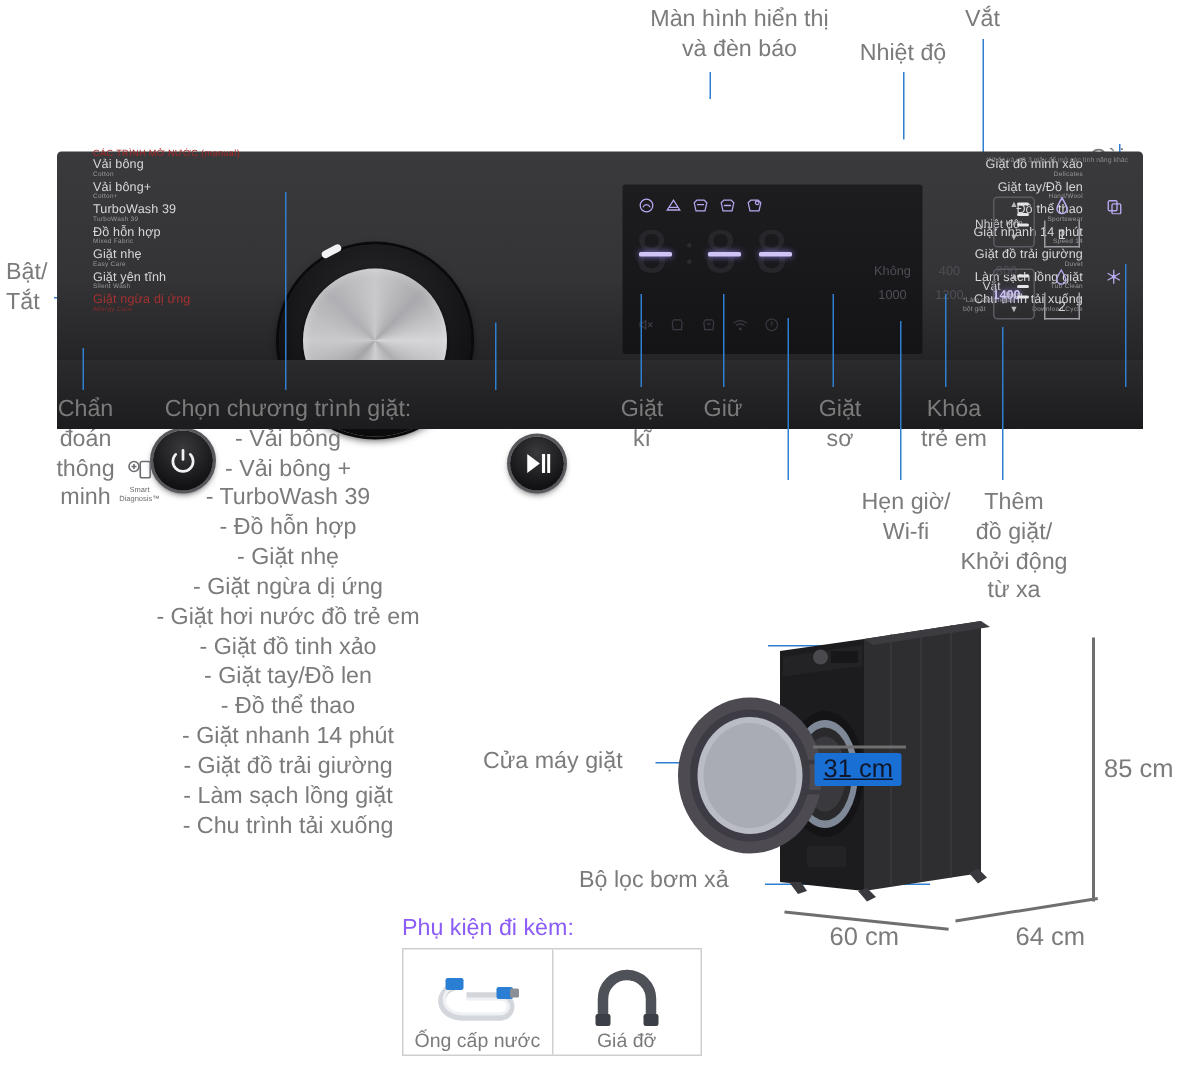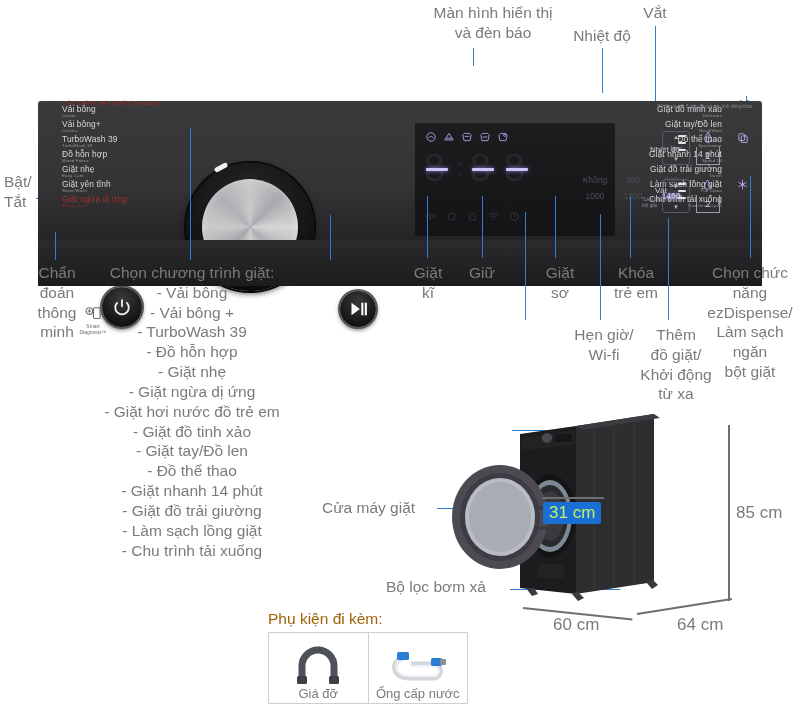--- a/index.html
+++ b/index.html
@@ -149,26 +149,26 @@
   #ddlogo .txtgrp{ text-align:center;}
   #ddlogo .inv{ font-size:4.8px; letter-spacing:2.2px;}
   #ddlogo .dd{ font-size:9.5px; font-weight:bold; letter-spacing:.6px; color:#86868e;}
   #ddlogo .mo{ font-size:4.2px; letter-spacing:1.8px;}
   #ddlogo .ten{ font-size:20px; font-weight:bold; color:#6c6c74; line-height:18px;}
   #ddlogo .yr{ font-size:3.6px; letter-spacing:.8px;}
 
   
   #washer{ position:absolute; left:520px; top:412px; width:230px; height:200px; }
   .dimtxt{ position:absolute; font-size:17px; color:#7b7b7b;}
-  .badge31{ position:absolute; background:#1a6fd4; color:#bef264; font-size:17px; padding:1px 6px; border-radius:2px;}
+  .badge31{ position:absolute; background:#1a6fd4; color:#0f172a; font-size:17px; padding:1px 6px; border-radius:2px;text-decoration:underline;}
   .dimline{ position:absolute; background:#6f6f6f; }
 
   
   #acc{ position:absolute; left:268px; top:610px; width:200px;}
-  #accTitle{ font-size:15.5px; color:#a16207; margin-bottom:4px;}
+  #accTitle{ font-size:15.5px; color:#8b5cf6; margin-bottom:4px;}
   #accBox{ display:flex; border:1px solid #cfcfcf; height:72px; width:200px;}
   #accBox .cell{ flex:1; position:relative; display:flex; flex-direction:column; align-items:center; justify-content:flex-end; padding-bottom:2px;}
   #accBox .cell + .cell{ border-left:1px solid #cfcfcf;}
   #accBox .cap{ font-size:13px; color:#7b7b7b;}
 </style>
 </head>
 <body>
 
 <div class="stage">
 
@@ -515,26 +515,20 @@
   <div class="callout" style="left:566px; top:325px; width:76px;">Hẹn giờ/
 Wi-fi</div>
 
   <div class="ln v" style="left:668px; top:218px; height:102px;"></div>
   <div class="callout" style="left:638px; top:325px; width:76px;">Thêm
 đồ giặt/
 Khởi động
 từ xa</div>
 
   <div class="ln v" style="left:750px; top:176px; height:82px;"></div>
-  <div class="callout" style="left:700px; top:263px; width:100px;">Chọn chức
-năng
-ezDispense/
-Làm sạch
-ngăn
-bột giặt</div>
 
   <div class="ln h" style="left:512px; top:430px; width:66px;"></div>
 
   <div class="callout" style="left:322px; top:498px; width:118px; text-align:left;">Cửa máy giặt</div>
   <div class="ln h" style="left:437px; top:508px; width:65px;"></div>
 
   <div class="callout" style="left:386px; top:577px; width:125px; text-align:left;">Bộ lọc bơm xả</div>
   <div class="ln h" style="left:510px; top:589px; width:110px;"></div>
 
   <div id="washer">
@@ -587,34 +581,34 @@
   <div class="dimline" style="left:523px; top:607px; width:110px; height:2px; transform:rotate(6deg); transform-origin:left center;"></div>
   <div class="dimtxt" style="left:553px; top:615px;">60 cm</div>
 
   <div class="dimline" style="left:637px; top:613px; width:96px; height:2px; transform:rotate(-9deg); transform-origin:left center;"></div>
   <div class="dimtxt" style="left:677px; top:615px;">64 cm</div>
 
   <div id="acc">
     <div id="accTitle">Phụ kiện đi kèm:</div>
     <div id="accBox">
       <div class="cell">
-        <svg width="50" height="42" viewBox="0 0 50 42">
-          <path d="M25 4 a4 4 0 0 1 4 4 v2" fill="none" stroke="#4e5157" stroke-width="3"></path>
-          <path d="M9 38 V22 a16 16 0 0 1 32 0 V38" fill="none" stroke="#4e5157" stroke-width="7"></path>
-          <rect x="4" y="32" width="10" height="8" rx="1.5" fill="#3c4046"></rect>
-          <rect x="36" y="32" width="10" height="8" rx="1.5" fill="#3c4046"></rect>
-        </svg>
-        <div class="cap">Giá đỡ</div>
-      </div>
-      <div class="cell">
         <svg width="62" height="40" viewBox="0 0 62 40">
           <path d="M16 12 C4 14 4 32 22 32 L46 32 C56 32 56 18 46 18 L24 18" fill="none" stroke="#d3d6db" stroke-width="5"></path>
           <path d="M16 12 C6 14 6 30 22 30 L46 30 C54 30 54 20 46 20 L24 20" fill="none" stroke="#eef0f3" stroke-width="2"></path>
           <rect x="10" y="6" width="12" height="8" rx="1.5" fill="#2a7fd4"></rect>
           <rect x="44" y="12" width="11" height="8" rx="1.5" fill="#2a7fd4"></rect>
           <rect x="53" y="13" width="6" height="6" rx="1" fill="#8b8f96"></rect>
         </svg>
         <div class="cap">Ống cấp nước</div>
       </div>
+      <div class="cell">
+        <svg width="50" height="42" viewBox="0 0 50 42">
+          <path d="M25 4 a4 4 0 0 1 4 4 v2" fill="none" stroke="#4e5157" stroke-width="3"></path>
+          <path d="M9 38 V22 a16 16 0 0 1 32 0 V38" fill="none" stroke="#4e5157" stroke-width="7"></path>
+          <rect x="4" y="32" width="10" height="8" rx="1.5" fill="#3c4046"></rect>
+          <rect x="36" y="32" width="10" height="8" rx="1.5" fill="#3c4046"></rect>
+        </svg>
+        <div class="cap">Giá đỡ</div>
+      </div>
     </div>
   </div>
 
 </div>
 
 </body></html>

